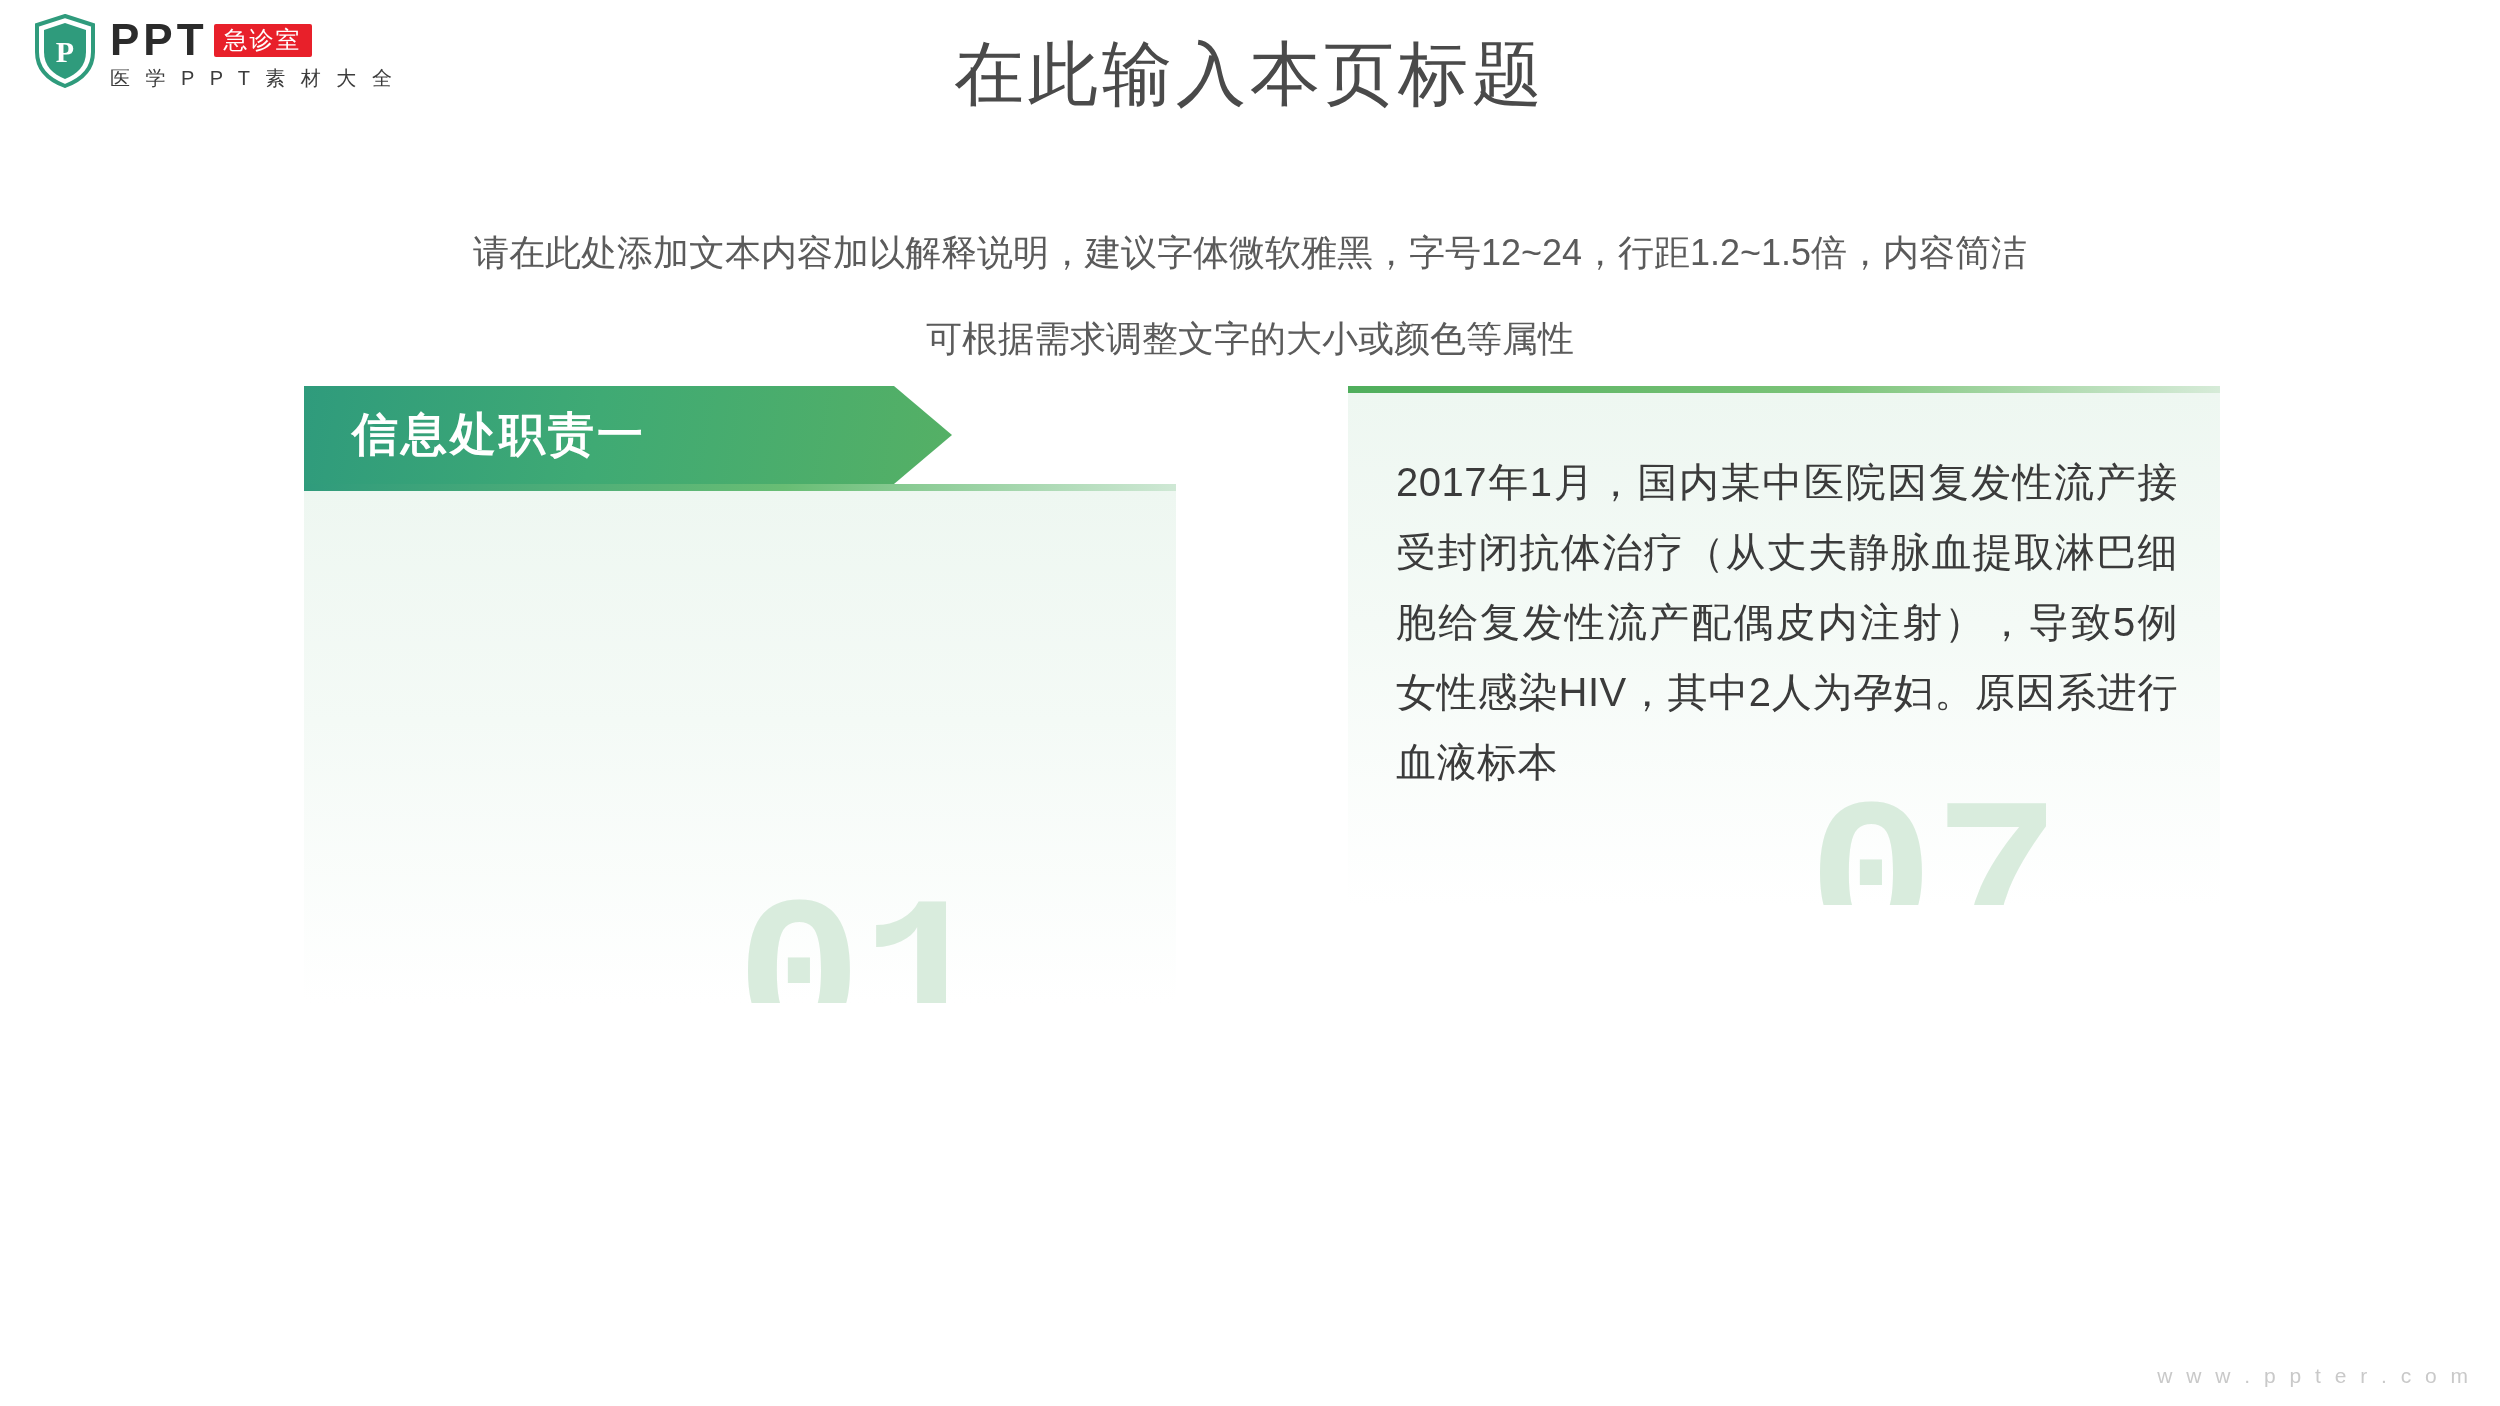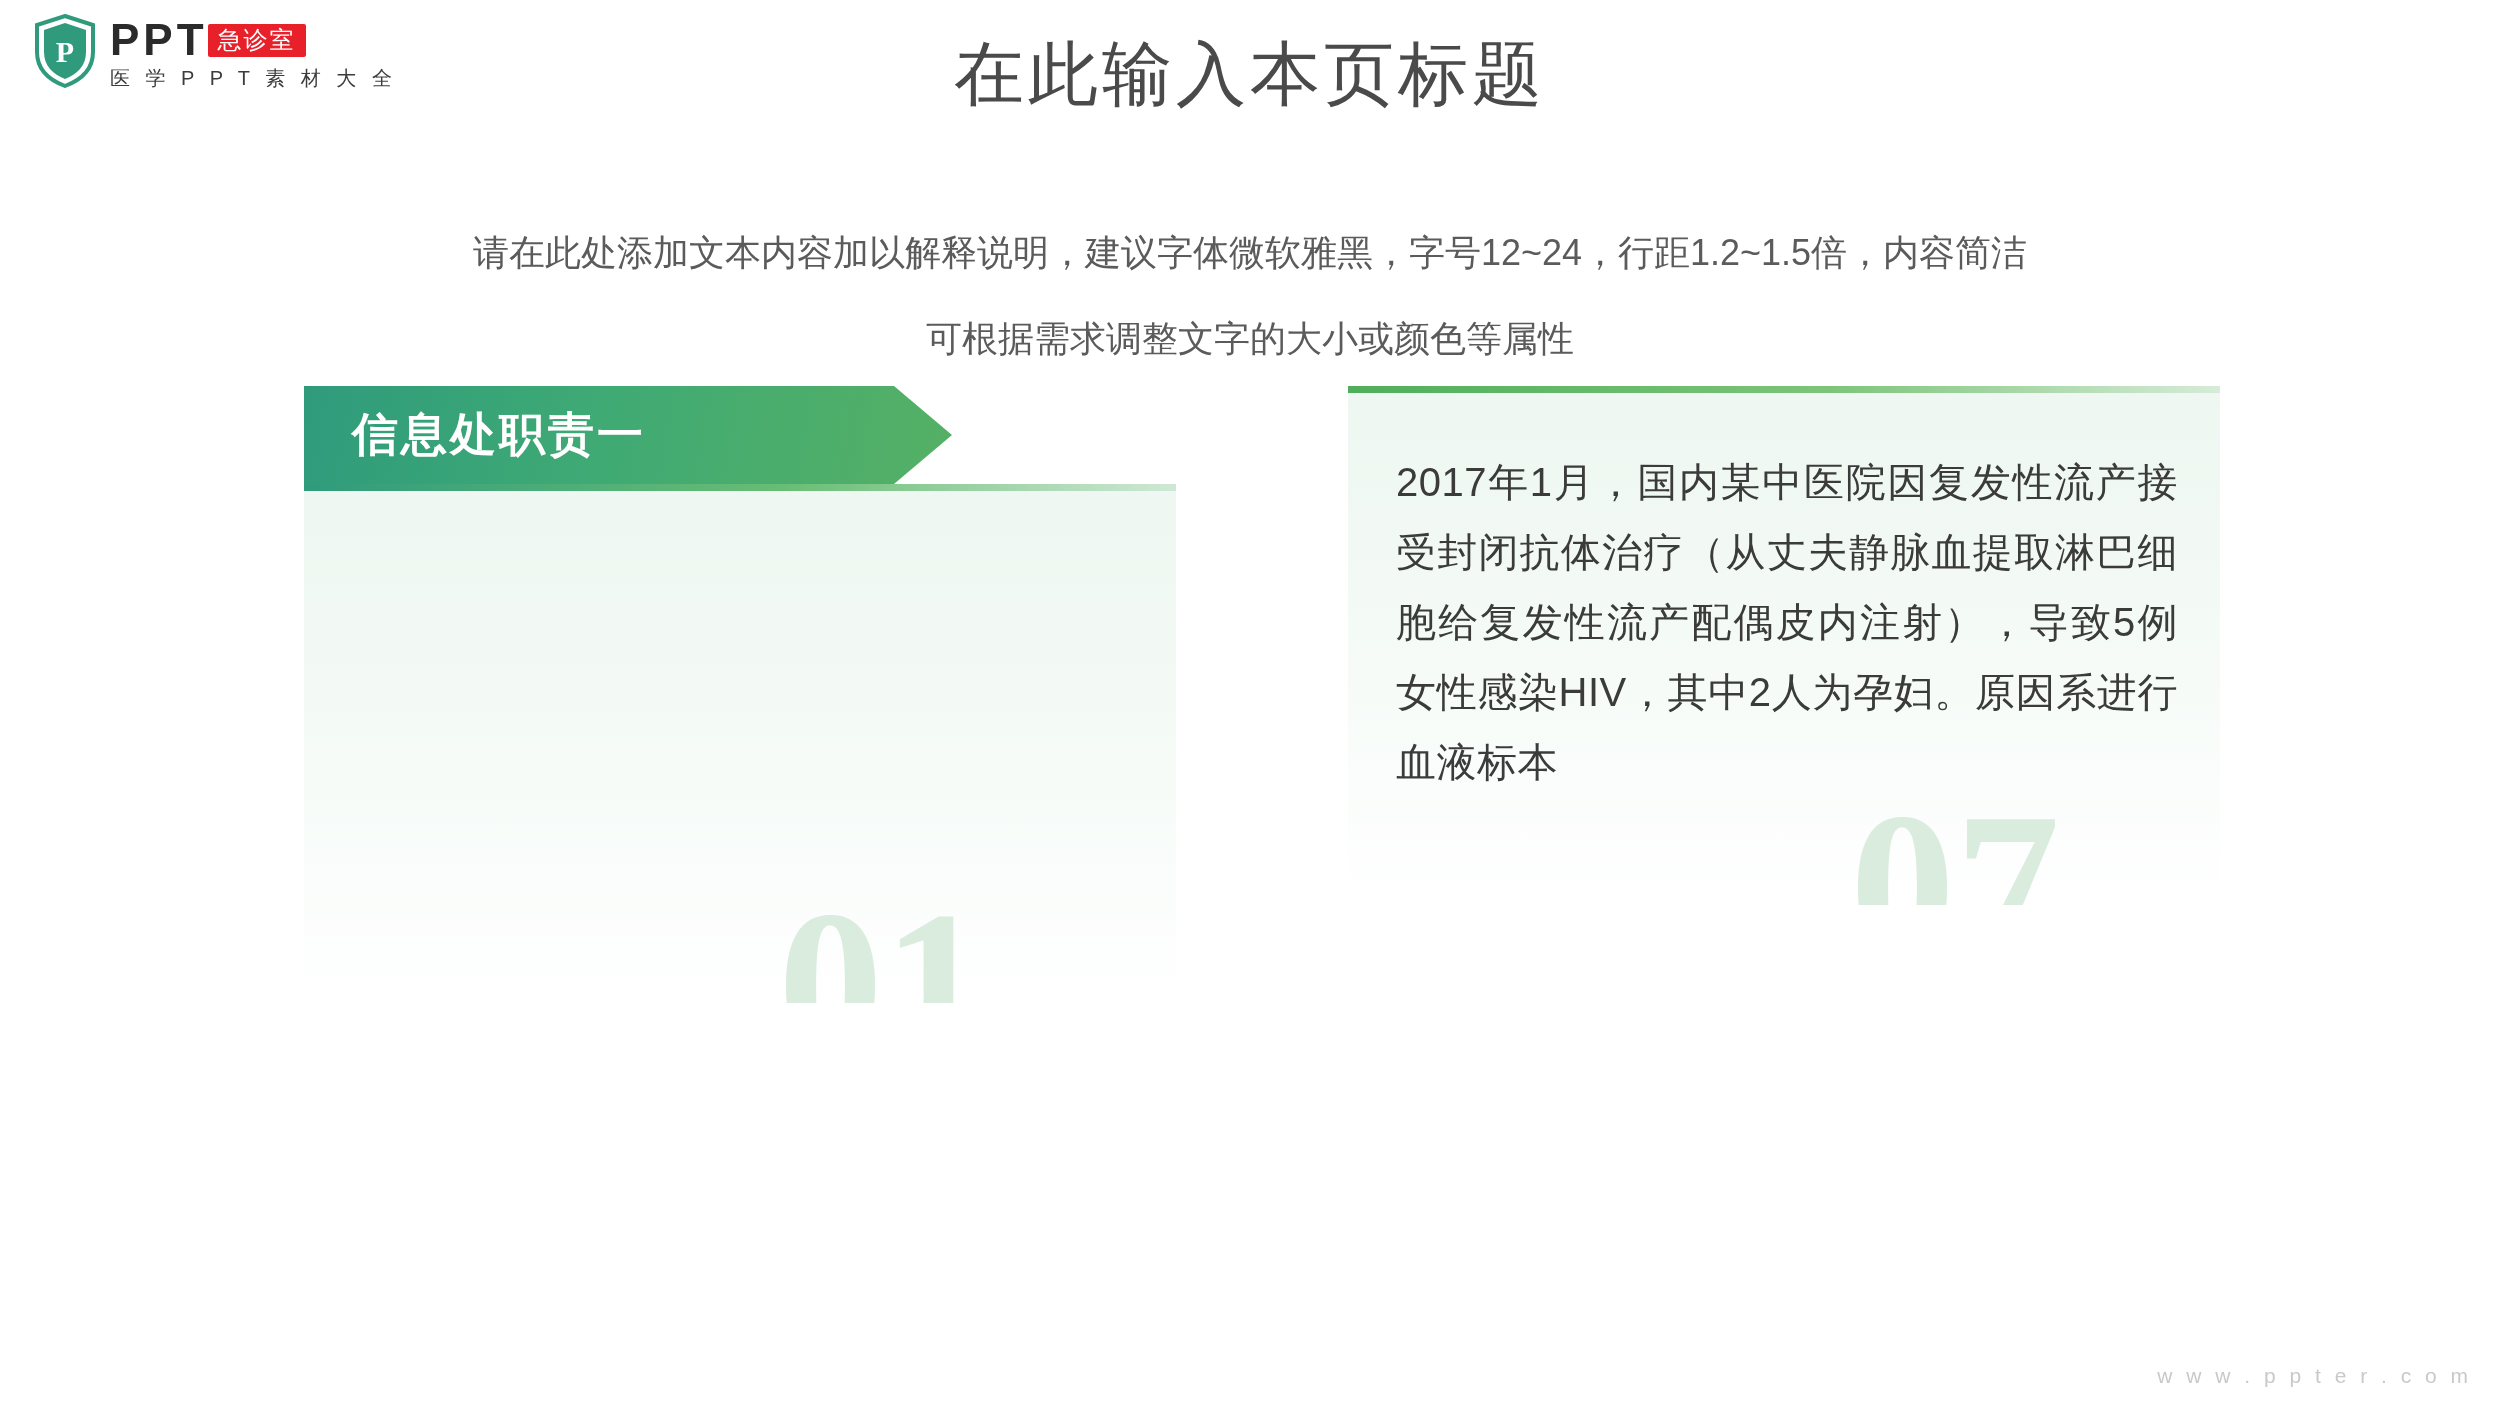--- a/index.html
+++ b/index.html
@@ -33,21 +33,21 @@
   .logo-text-block {
     display: flex;
     flex-direction: column;
     justify-content: center;
     gap: 6px;
     padding-top: 4px;
   }
   .logo-row1 {
     display: flex;
     align-items: center;
-    gap: 0;
+    gap: 6px;
   }
   .logo-ppt {
     font-family: "Liberation Sans", sans-serif;
     font-weight: bold;
     font-size: 44px;
     letter-spacing: 4px;
     color: #2b2b2b;
     line-height: 1;
   }
   .logo-badge {
@@ -151,21 +151,21 @@
     font-size: 40px;
     line-height: 1.75;
     color: #3b3b3b;
     text-align: justify;
     letter-spacing: 0.5px;
   }
   .card-number {
     position: absolute;
     right: 188px;
     bottom: -86px;
-    font-family: Liberation Serif, serif;
+    font-family: Liberation Mono, monospace;
     font-weight: bold;
     font-size: 210px;
     color: #d9ecdd;
     line-height: 1;
     user-select: none;
     margin-left: 33px;
   }
   .card-2 .card-number { right: 160px; }
 
   

